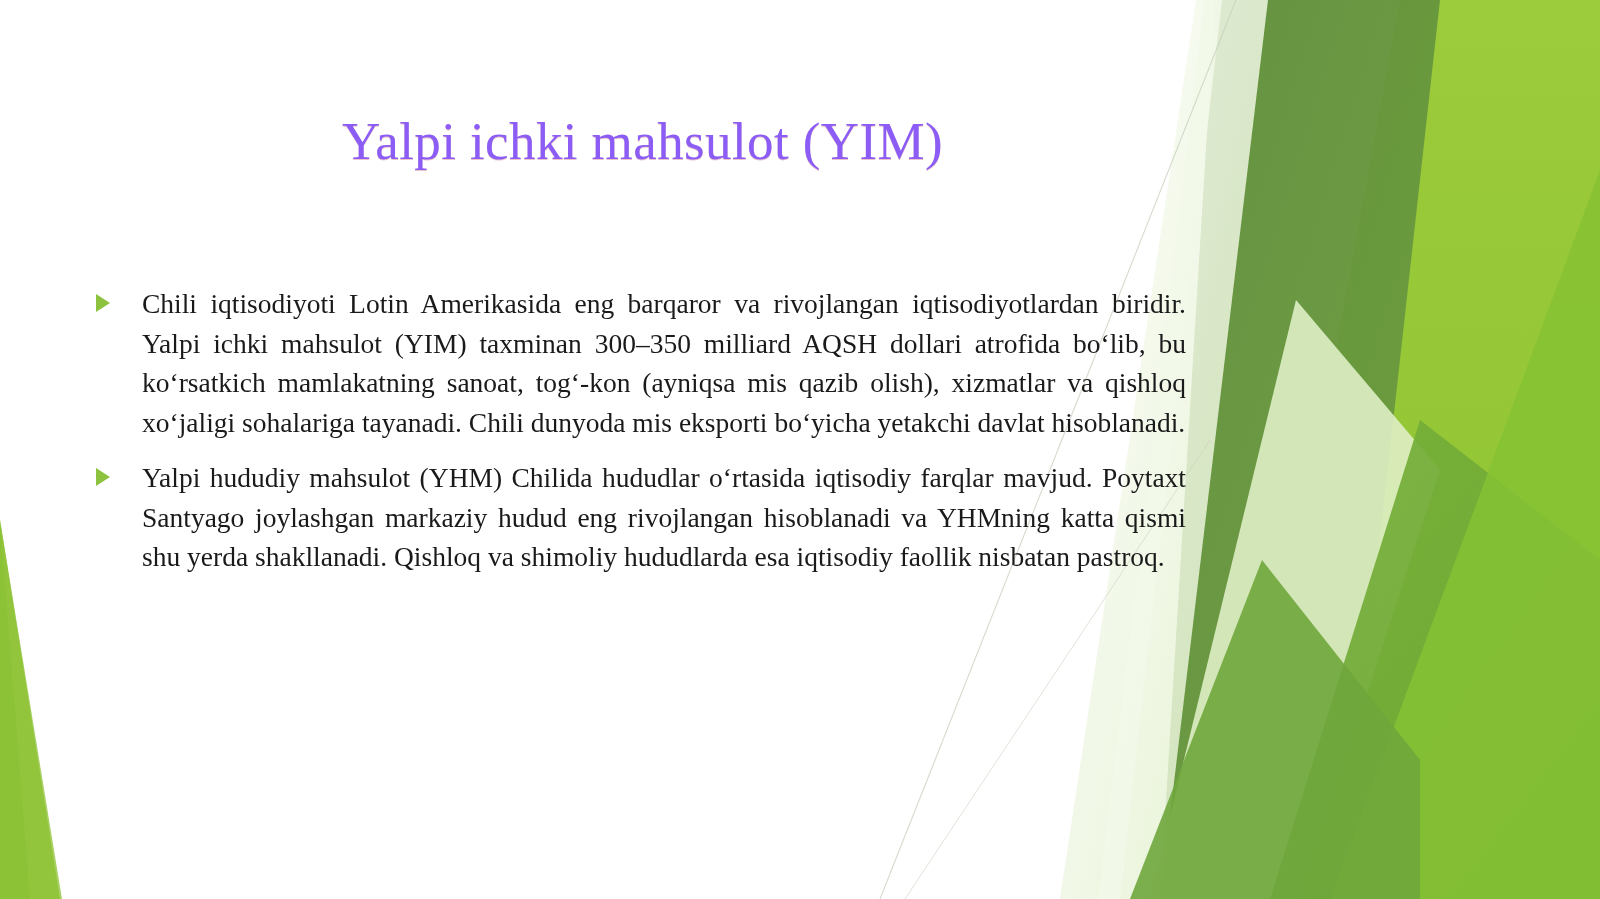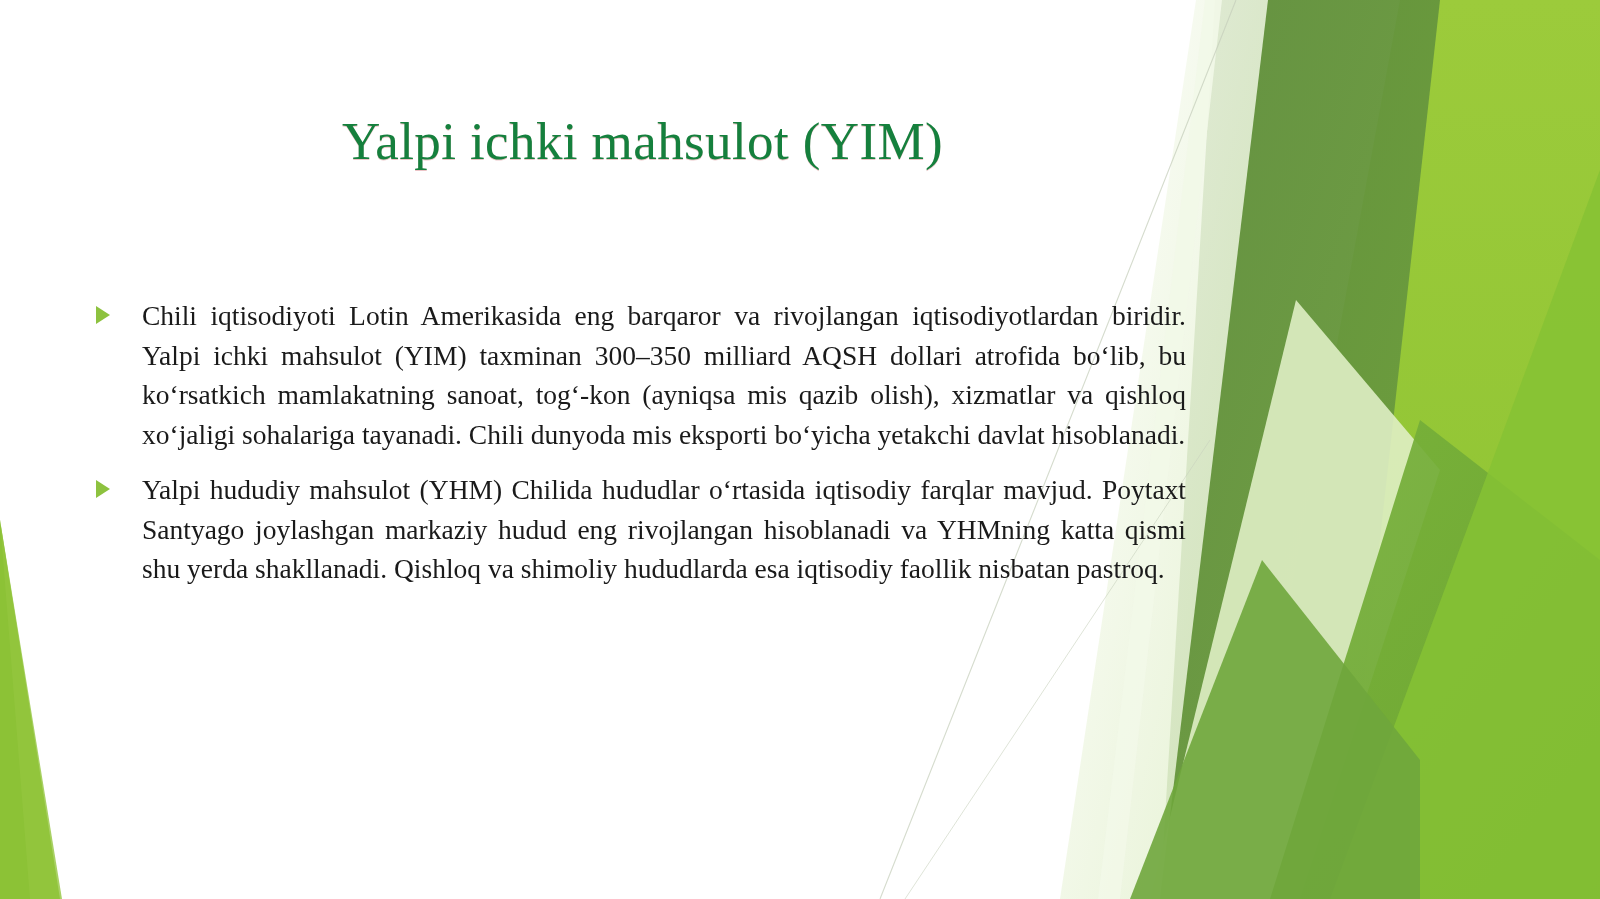--- a/index.html
+++ b/index.html
@@ -36,31 +36,31 @@
     top: 76px;
     width: 1285px;
     text-align: center;
   }
   #slide-title {
     display: inline-block;
     font-family: "Liberation Serif", "DejaVu Serif", serif;
     font-size: 53px;
     line-height: 1.1;
     font-weight: 400;
-    color: #15803d;
+    color: #8b5cf6;
     letter-spacing: 0.4px;
     white-space: nowrap;
     text-shadow: 0 1px 0 rgba(180,20,30,0.25);
   }
 
   
   #body-block {
     position: absolute;
     left: 96px;
-    top: 296px;
+    top: 284px;
     width: 1090px;
   }
 
   .bullet-row {
     display: flex;
     align-items: flex-start;
     margin-bottom: 16px;
   }
   .bullet-row:last-child { margin-bottom: 0; justify-content: space-between; }
 

